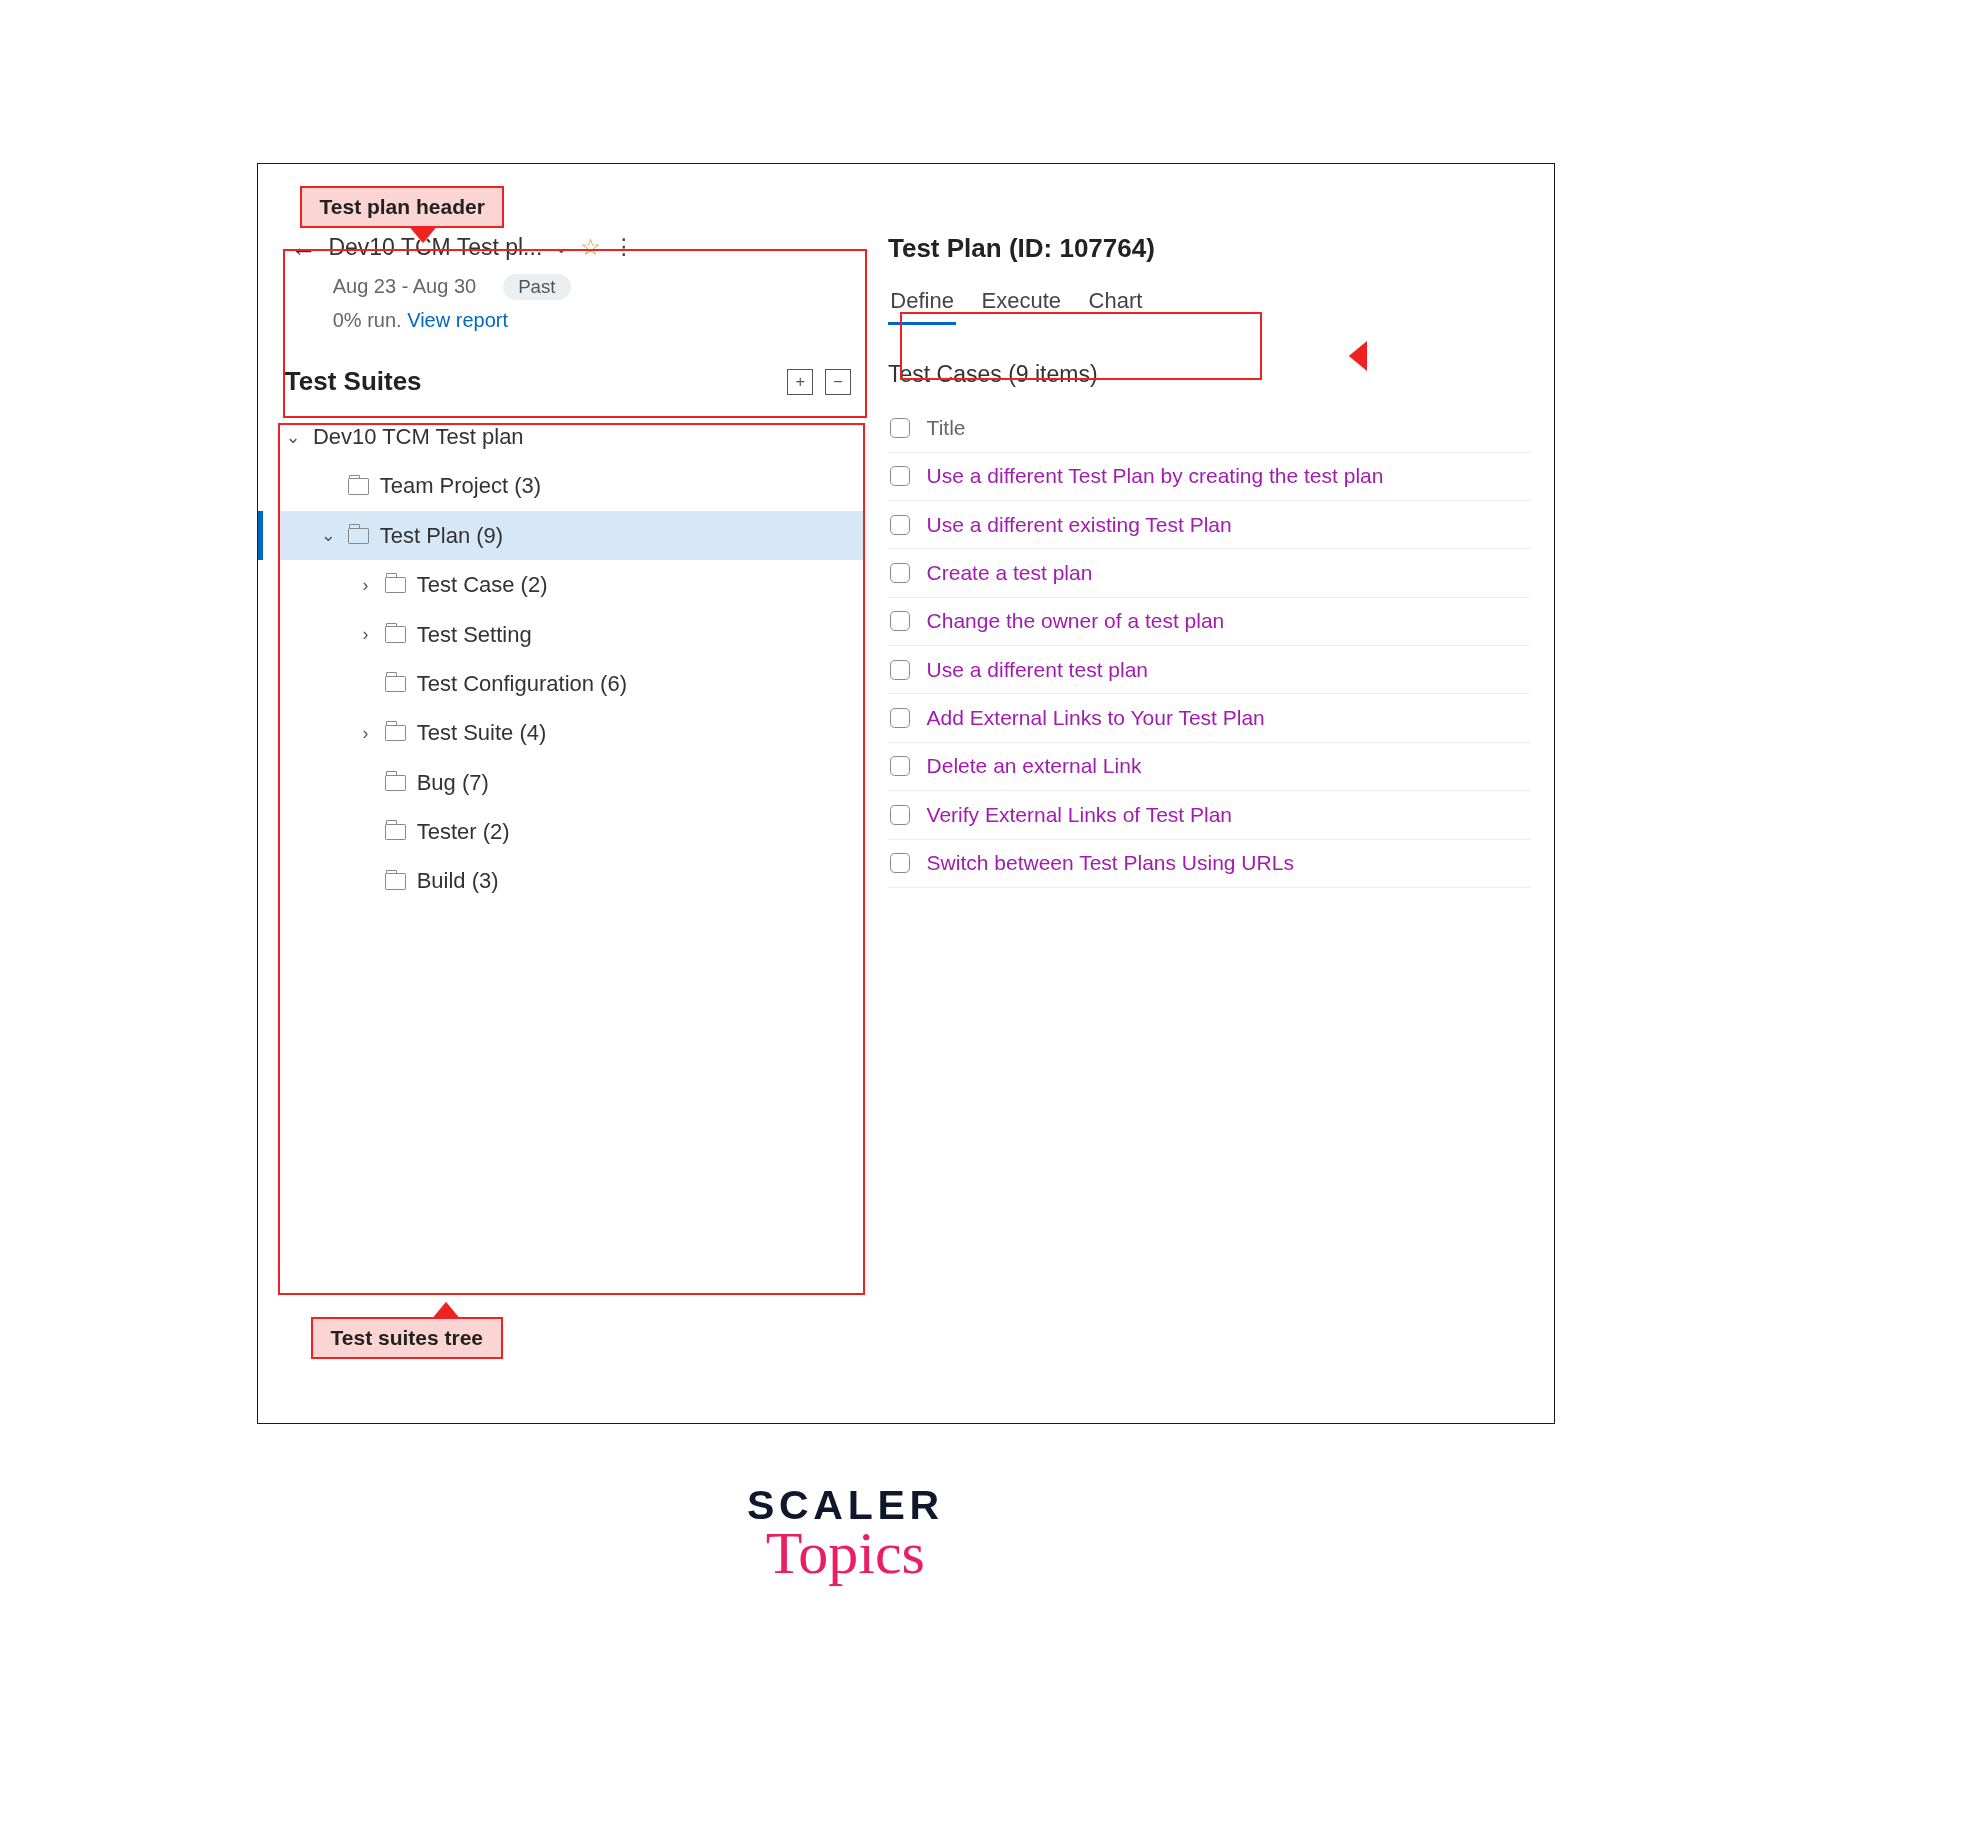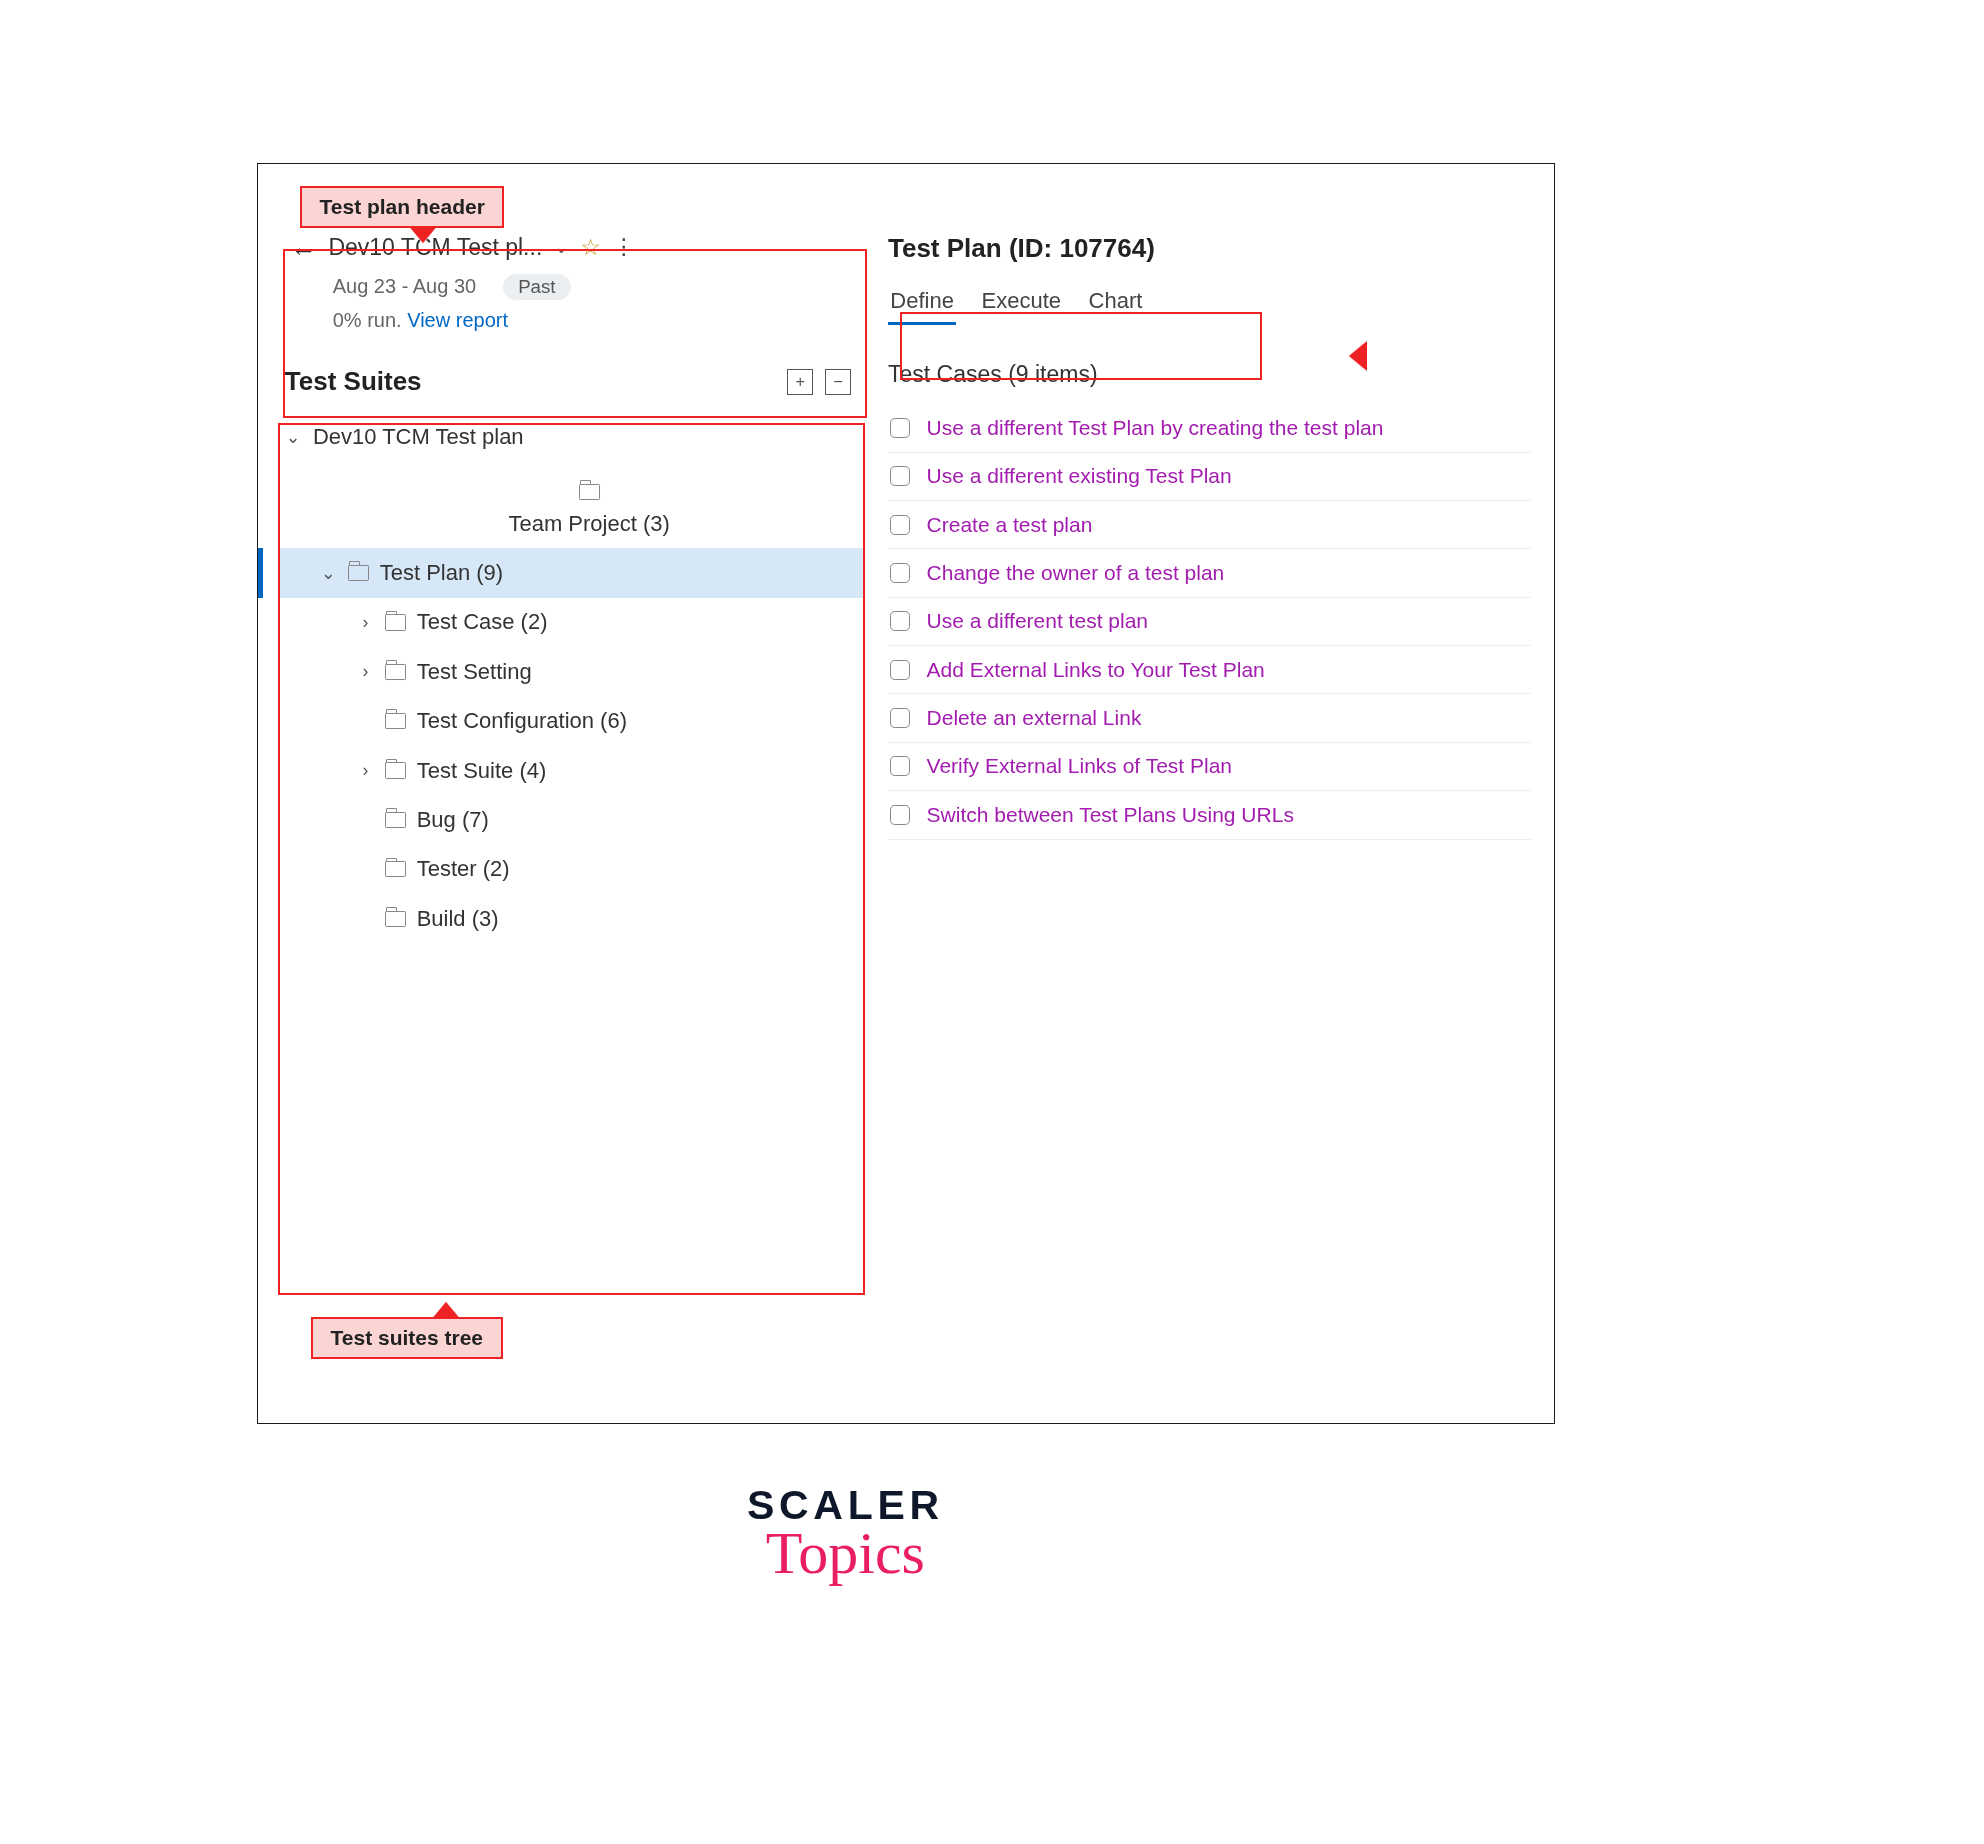--- a/index.html
+++ b/index.html
@@ -168,21 +168,21 @@
     position: relative;
   }
   .tree-row.selected::before {
     content: "";
     position: absolute;
     left: -21px; top: 0; bottom: 0;
     width: 4.7px;
     background: #0067c5;
   }
   .indent-0 { padding-left: 4.7px; }
-  .indent-1 { padding-left: 40px; flex-direction: column; }
+  .indent-1 { padding-left: 40px; }
   .indent-2 { padding-left: 40px; }
   .indent-3 { padding-left: 77px; }
   .chev { width: 18.7px; text-align: center; font-size: 17.5px; color: #555; }
   .folder-icon {
     width: 21px; height: 16.3px;
     border: 1.2px solid #888;
     border-radius: 1.2px;
     position: relative;
     display: inline-block;
   }
@@ -361,20 +361,24 @@
 
       <div class="tabs">
         <div class="tab active">Define</div>
         <div class="tab">Execute</div>
         <div class="tab">Chart</div>
       </div>
 
       <div class="cases-section">
         <div class="cases-title">Test Cases (9 items)</div>
         <div class="cases-list">
+          <div class="case-row header-row">
+            <span class="checkbox"></span>
+            <span>Title</span>
+          </div>
           <div class="case-row">
               <span class="checkbox"></span>
               <span>Use a different Test Plan by creating the test plan</span>
             </div>
           <div class="case-row">
               <span class="checkbox"></span>
               <span>Use a different existing Test Plan</span>
             </div>
           <div class="case-row">
               <span class="checkbox"></span>

